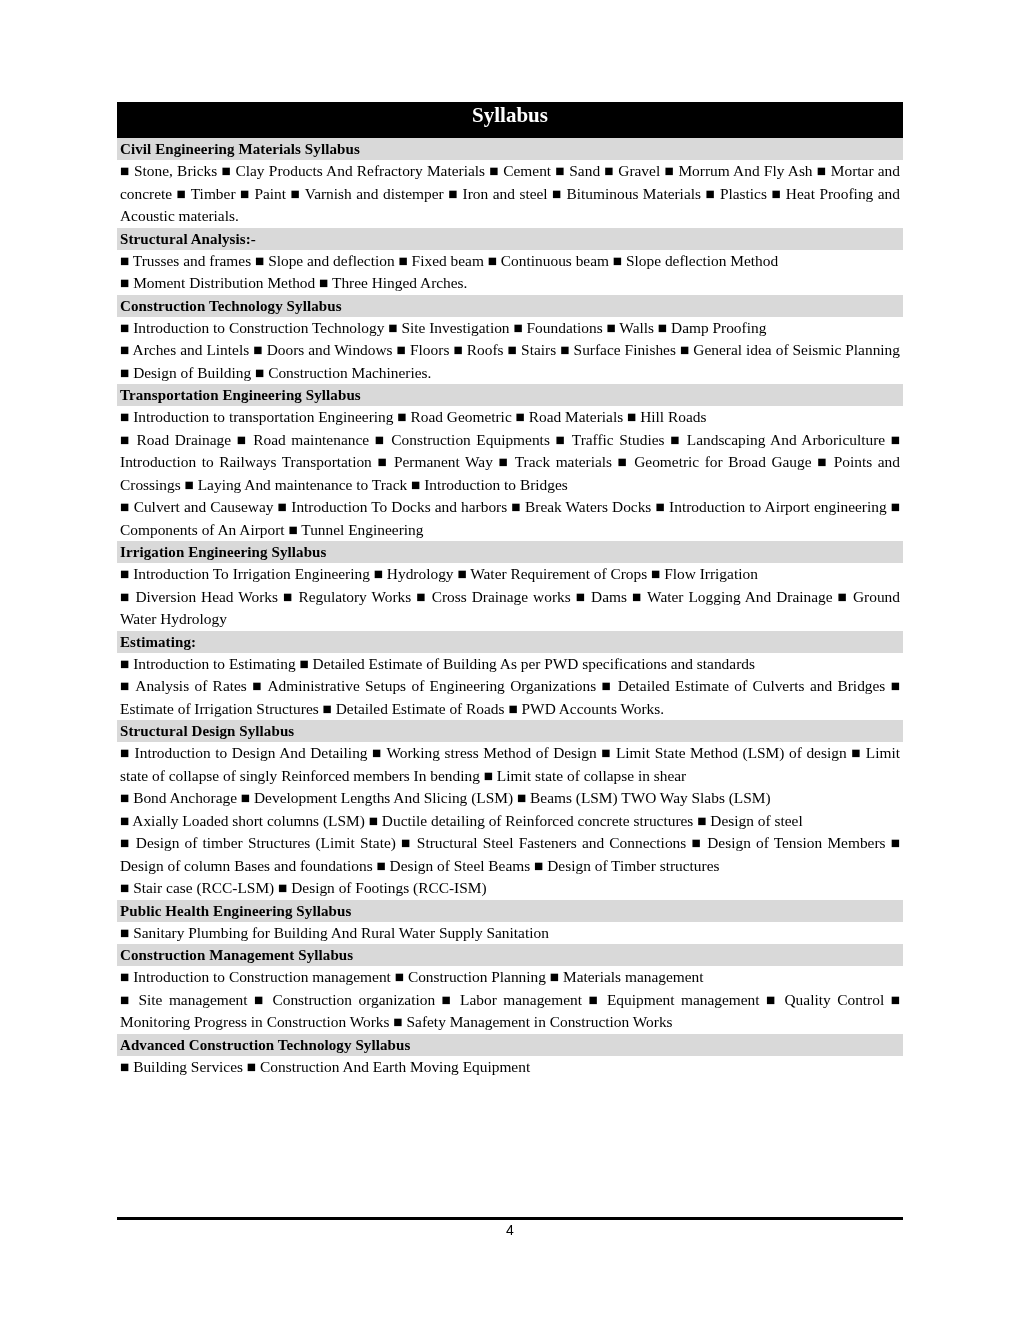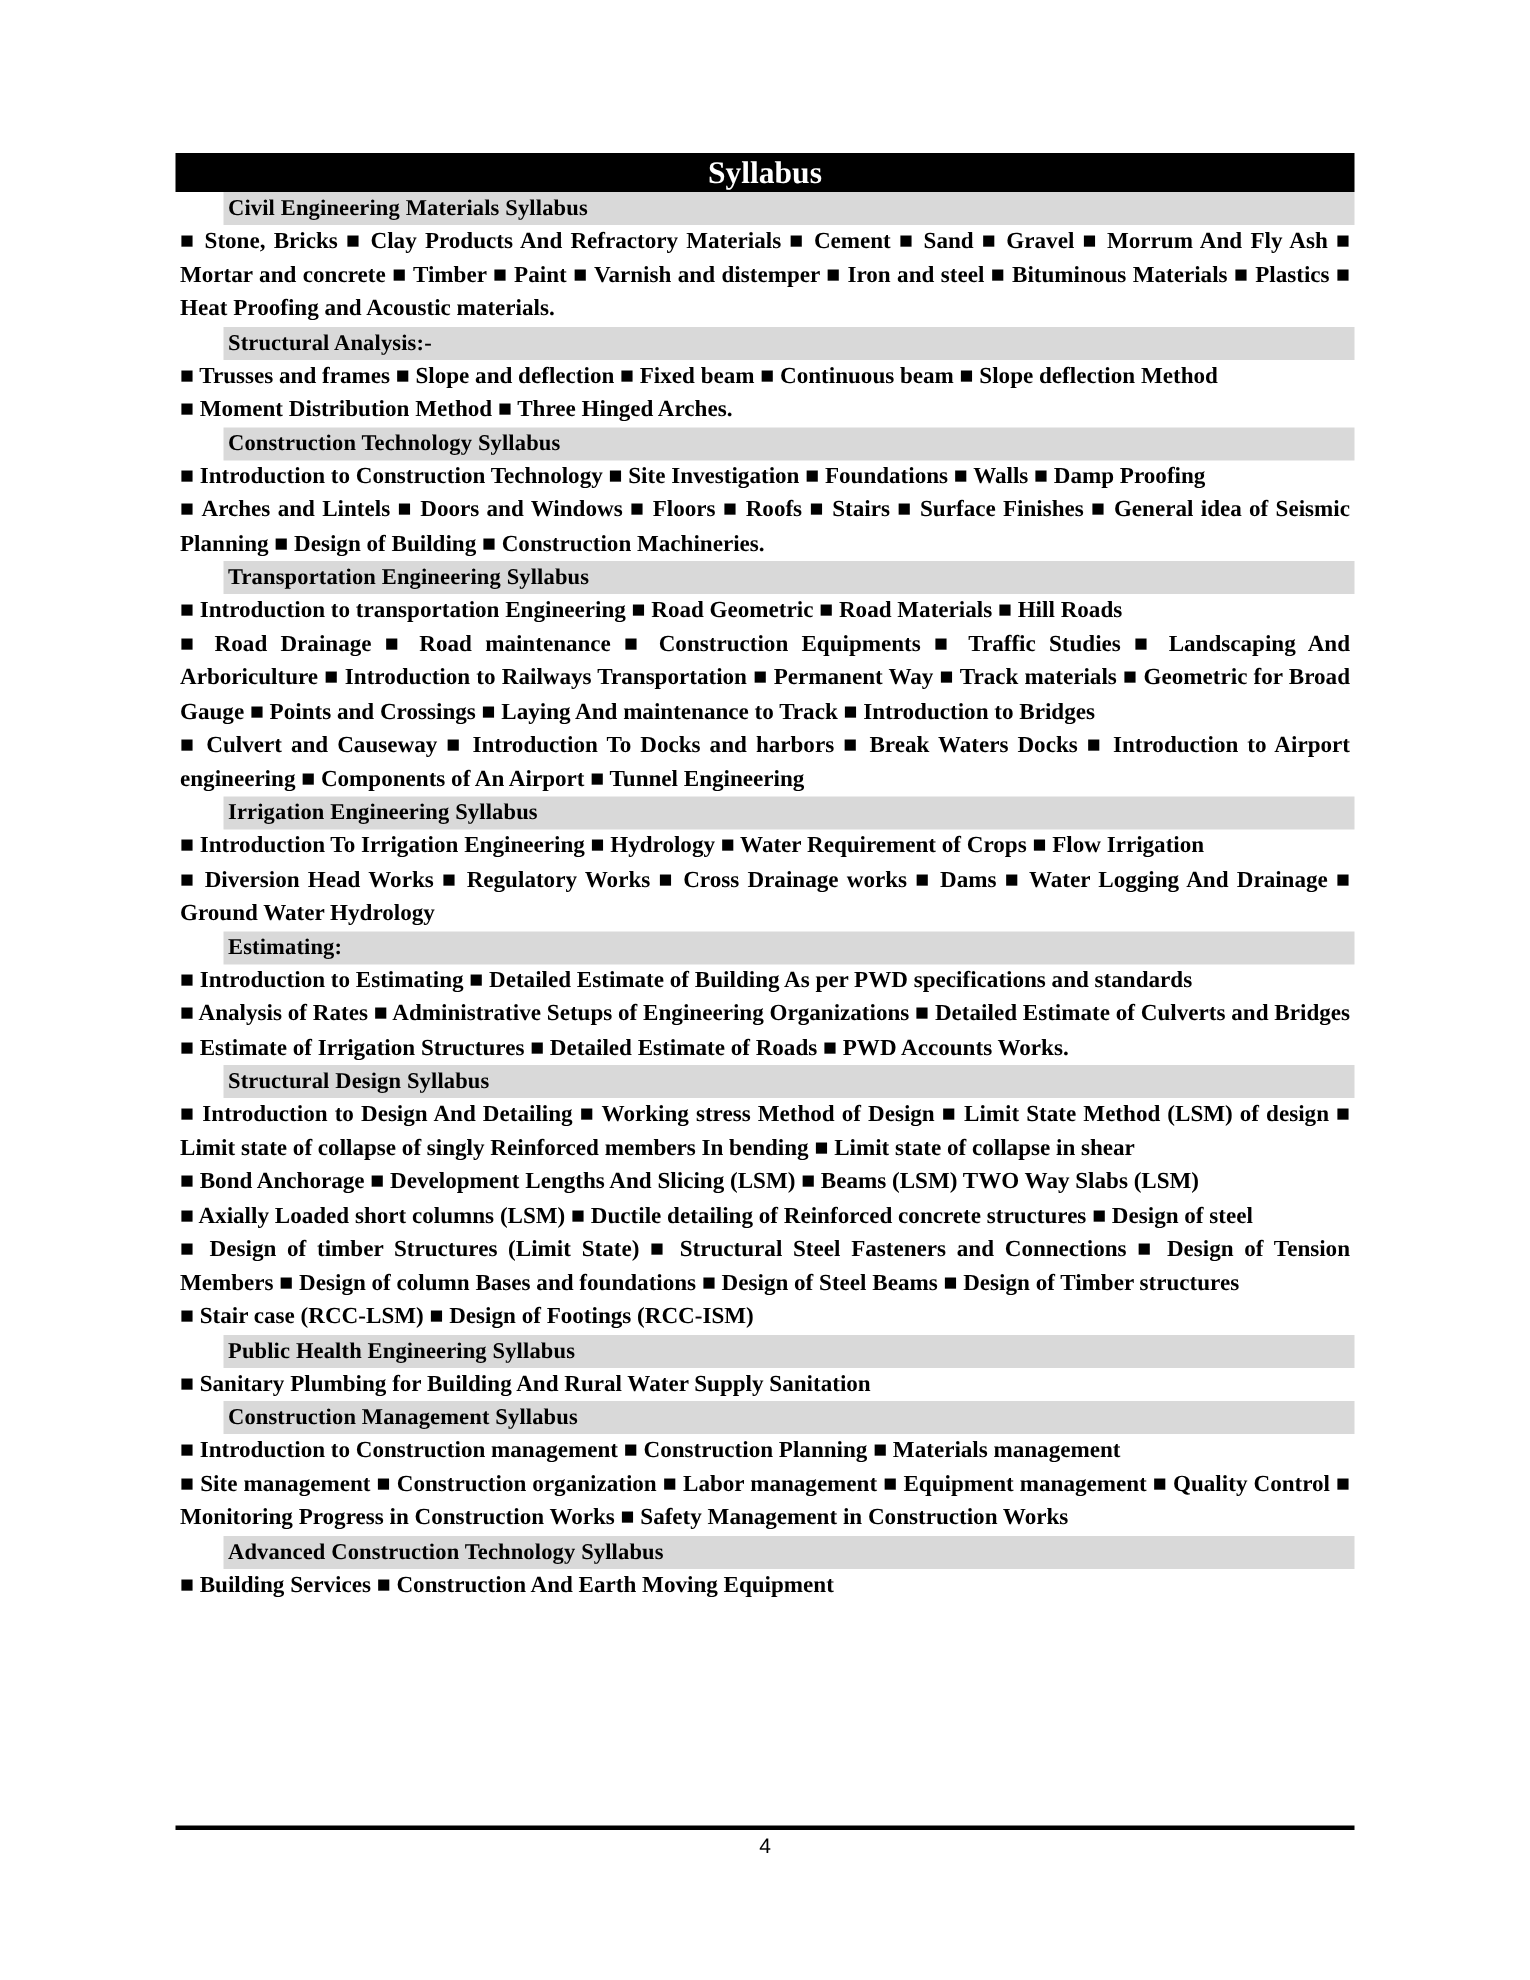--- a/index.html
+++ b/index.html
@@ -1,21 +1,21 @@
 <!DOCTYPE html>
 <html><head>
   <meta charset="utf-8">
   <style>
     html, body { margin: 0; padding: 0; background: #ffffff; }
     body { width: 1020px; height: 1320px; position: relative; font-family: "Liberation Serif", "DejaVu Serif", serif; color: #000; }
     .page { position: absolute; left: 117px; top: 102px; width: 786px; }
-    .title-bar { background: #000; color: #fff; height: 26px; line-height: 27px; text-align: center; font-weight: bold; font-size: 21px; }
-    .sec-head { background: #d9d9d9; height: 22px; line-height: 22px; font-weight: bold; font-size: 15px; padding-left: 3px; letter-spacing: 0.1px; margin-left: 32px; }
+    .title-bar { background: #000; color: #fff; height: 36px; line-height: 27px; text-align: center; font-weight: bold; font-size: 21px; }
+    .sec-head { background: #d9d9d9; height: 22px; line-height: 22px; font-weight: bold; font-size: 15px; padding-left: 3px; letter-spacing: 0.1px; }
     .sec-body { font-size: 15.4px; line-height: 22.5px; padding: 0 3px; }
-    .para { text-align: justify; text-align-last: left; font-weight: bold; }
+    .para { text-align: justify; text-align-last: left; }
     .bottom-rule { position: absolute; left: 117px; top: 1217px; width: 786px; height: 3px; background: #000; }
     .page-num { position: absolute; left: 0; top: 1222px; width: 1020px; text-align: center; font-family: "Liberation Sans", sans-serif; font-size: 14px; }
   </style>
 </head>
 <body>
 
 <div class="page">
   <div class="title-bar">Syllabus</div>
   <div id="sections">
       <div>

